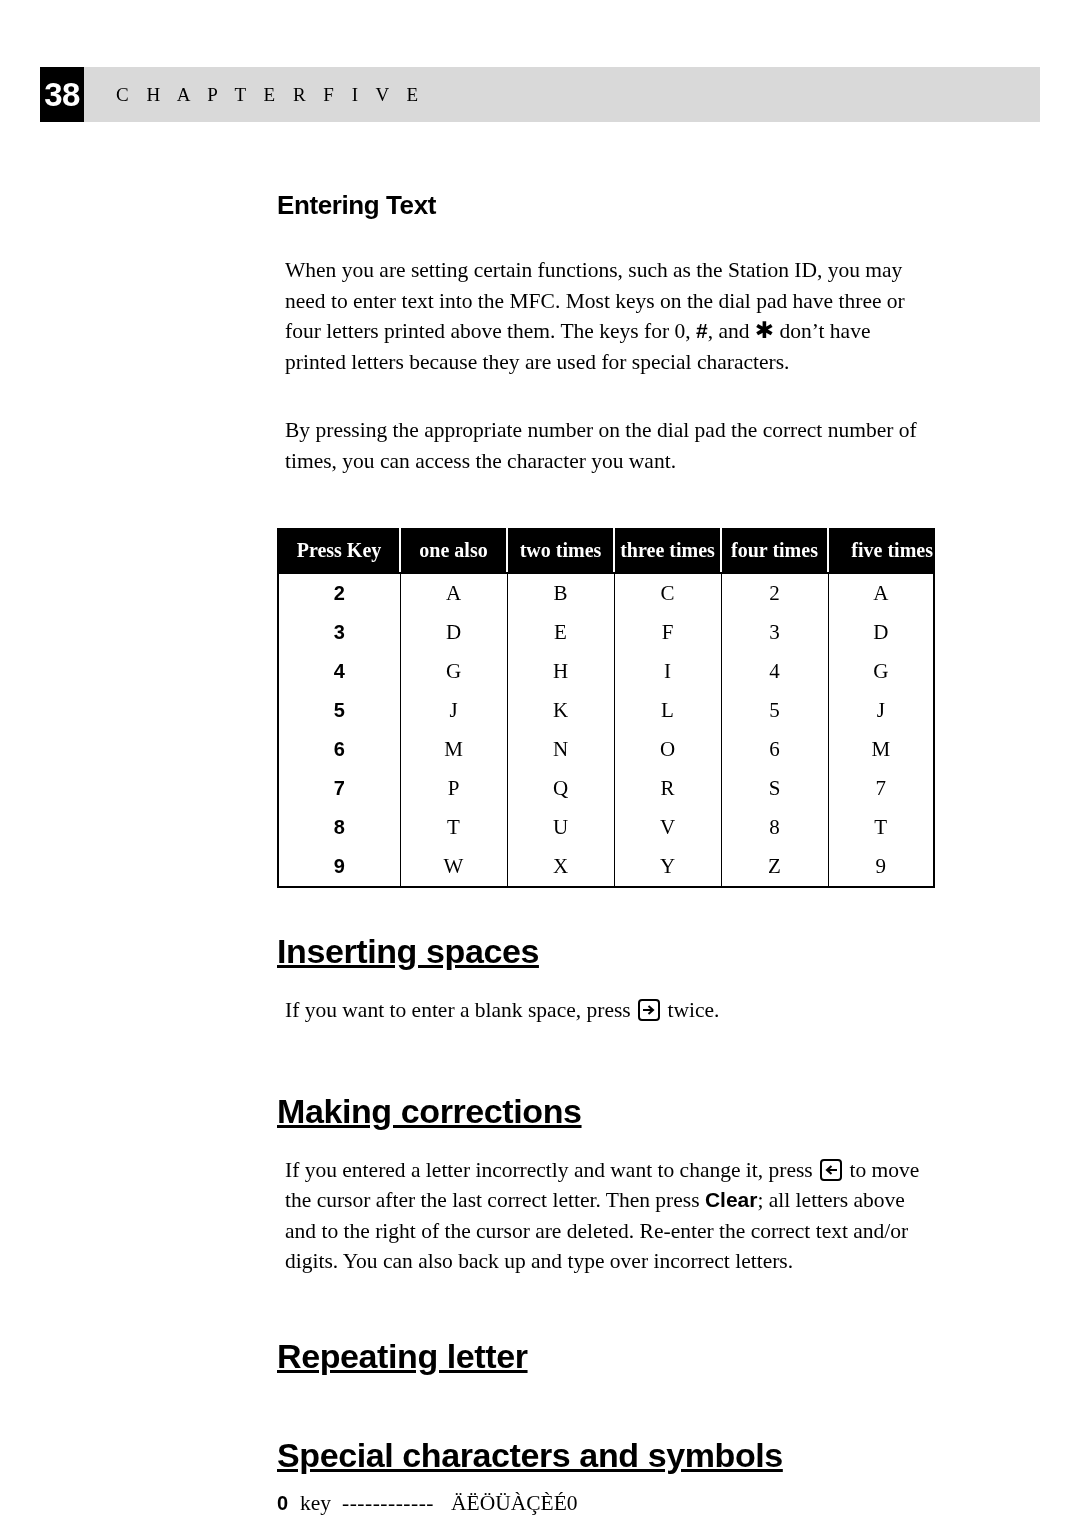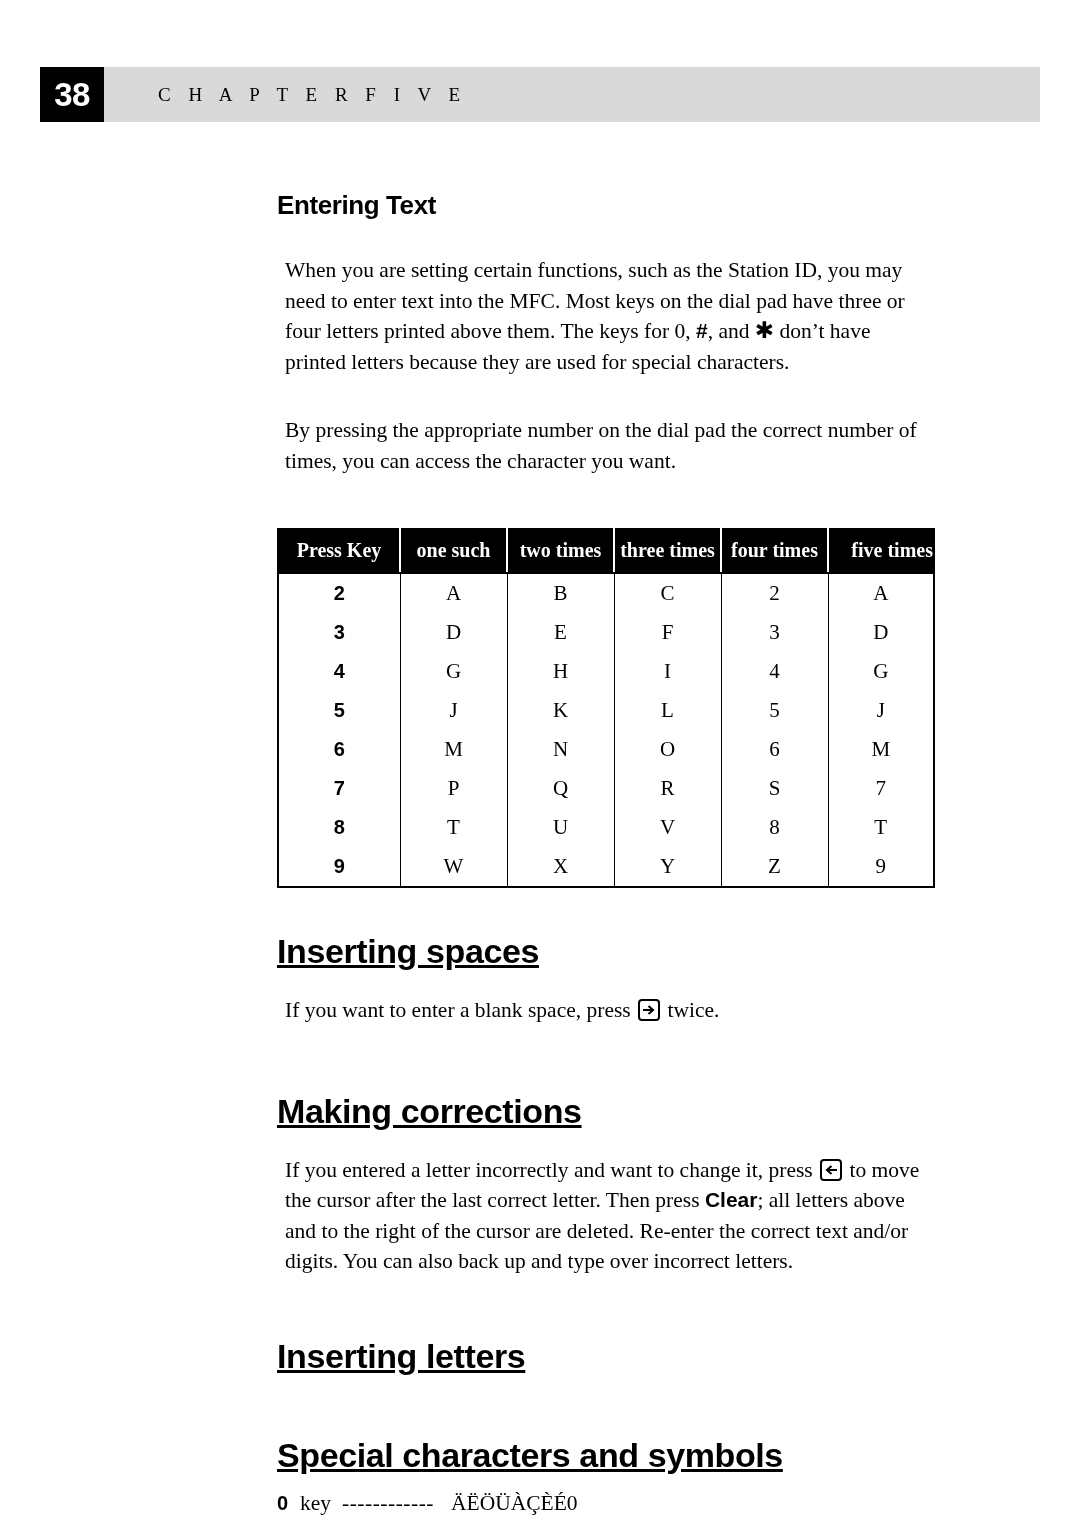--- a/index.html
+++ b/index.html
@@ -20,37 +20,37 @@
   .page-header {
     position: absolute;
     left: 40px;
     top: 67px;
     width: 1000px;
     height: 55px;
     display: flex;
     align-items: stretch;
   }
   .page-number-box {
-    width: 64px;
+    width: 44px;
     background: #000000;
     color: #ffffff;
     display: flex;
     align-items: center;
     justify-content: center;
     font-family: "Liberation Sans", sans-serif;
     font-weight: bold;
     font-size: 33px;
     letter-spacing: -0.5px;
   }
   .header-band {
     flex: 1;
     background: #d9d9d9;
     display: flex;
     align-items: center;
-    padding-left: 54px;
+    padding-left: 32px;
     box-sizing: border-box;
   }
   .chapter-label {
     font-family: "Liberation Serif", serif;
     font-size: 19px;
     letter-spacing: 6.5px;
     color: #000000;
   }
 
   
@@ -219,21 +219,21 @@
       <col class="c-press">
         <col class="c-one">
         <col class="c-two">
       <col class="c-three">
         <col class="c-four">
         <col class="c-five">
     </colgroup>
     <thead>
       <tr>
         <th>Press Key</th>
-        <th>one such</th>
+        <th>one also</th>
         <th>two times</th>
         <th>three times</th>
         <th>four times</th>
         <th>five times</th>
       </tr>
     </thead>
     <tbody>
       <tr>
         <td class="key-col">2</td>
         <td>A</td>
@@ -320,21 +320,21 @@
   <p class="body-text"><span>If you entered a letter incorrectly and want to change it, press</span>
     <span class="keycap">
       <svg width="14" height="14" viewBox="0 0 14 14" aria-hidden="true">
         <path d="M13 7 H4 M7.5 3 L3 7 L7.5 11" fill="none" stroke="#000" stroke-width="2.1" stroke-linecap="butt" stroke-linejoin="miter"></path>
       </svg>
     </span>
     <span>to move the cursor after the last correct letter. Then press </span><b class="bold-sans">Clear</b><span>; all letters above and to the right of the cursor are deleted. Re-enter the correct text and/or digits. You can also back up and type over incorrect letters.</span></p>
 
   <div class="sp-52"></div>
 
-  <h2 class="sub-heading">Inserting letters</h2>
+  <h2 class="sub-heading">Repeating letter</h2>
   <div class="sp-16"></div>
 
   <div class="sp-44"></div>
 
   <h2 class="sub-heading">Special characters and symbols</h2>
   <div class="sp-16"></div>
 
   <div class="spec-row">
     <span class="spec-key">0</span>
     <span class="spec-keyword">key</span>

